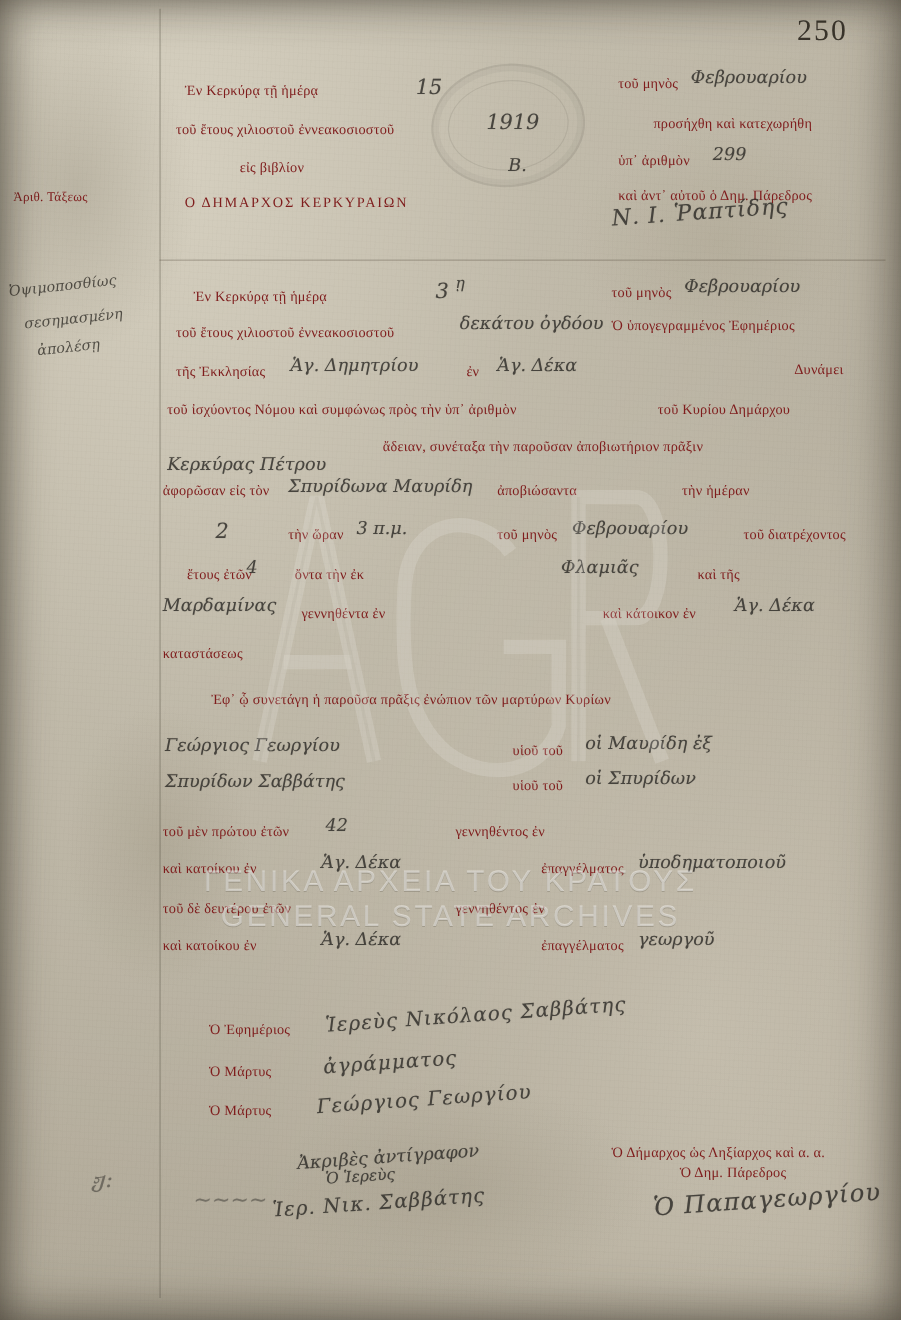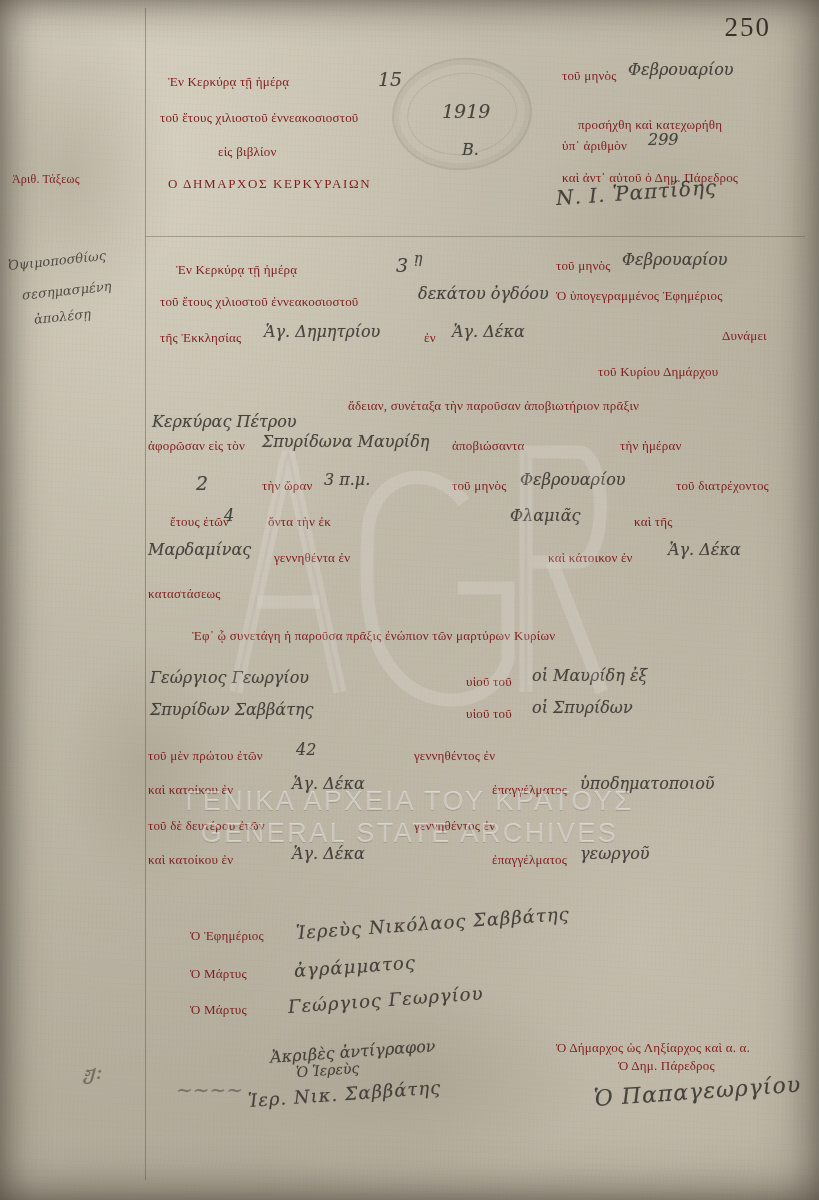--- a/index.html
+++ b/index.html
@@ -187,21 +187,21 @@
   <div class="sidenote" style="left:22px;top:282px;transform:rotate(-6deg);">σεσημασμένη</div>
   <div class="sidenote" style="left:34px;top:308px;transform:rotate(-6deg);">ἀπολέσῃ</div>
 
   <div class="printed mid" style="left:168px;top:74px;">Ἐν Κερκύρᾳ τῇ ἡμέρᾳ</div>
   <div class="hand lg" style="left:378px;top:68px;">15</div>
   <div class="printed mid" style="left:562px;top:68px;">τοῦ μηνὸς</div>
   <div class="hand md" style="left:628px;top:60px;">Φεβρουαρίου</div>
 
   <div class="printed mid" style="left:160px;top:110px;">τοῦ ἔτους χιλιοστοῦ ἐννεακοσιοστοῦ</div>
   <div class="hand lg" style="left:442px;top:100px;">1919</div>
-  <div class="printed mid" style="left:578px;top:104px;margin-top:13px;">προσήχθη καὶ κατεχωρήθη</div>
+  <div class="printed mid" style="left:594px;top:104px;">προσήχθη καὶ κατεχωρήθη</div>
 
   <div class="printed mid" style="left:218px;top:144px;">εἰς βιβλίον</div>
   <div class="hand md" style="left:462px;top:140px;">Β.</div>
   <div class="printed mid" style="left:562px;top:138px;">ὑπ᾽ ἀριθμὸν</div>
   <div class="hand md" style="left:648px;top:130px;">299</div>
 
   <div class="printed big" style="left:168px;top:176px;">Ο ΔΗΜΑΡΧΟΣ ΚΕΡΚΥΡΑΙΩΝ</div>
   <div class="printed mid" style="left:562px;top:170px;">καὶ ἀντ᾽ αὐτοῦ ὁ Δημ. Πάρεδρος</div>
   <div class="hand sig" style="left:556px;top:186px;">Ν. Ι. Ῥαπτίδης</div>
 
@@ -216,20 +216,21 @@
   <div class="printed mid" style="left:160px;top:294px;">τοῦ ἔτους χιλιοστοῦ ἐννεακοσιοστοῦ</div>
   <div class="hand md" style="left:418px;top:284px;">δεκάτου ὀγδόου</div>
   <div class="printed mid" style="left:556px;top:288px;">Ὁ ὑπογεγραμμένος Ἐφημέριος</div>
 
   <div class="printed mid" style="left:160px;top:330px;">τῆς Ἐκκλησίας</div>
   <div class="hand md" style="left:264px;top:322px;">Ἁγ. Δημητρίου</div>
   <div class="printed mid" style="left:424px;top:330px;">ἐν</div>
   <div class="hand md" style="left:452px;top:322px;">Ἁγ. Δέκα</div>
   <div class="printed mid" style="left:722px;top:328px;">Δυνάμει</div>
 
+  <div class="printed mid" style="left:152px;top:364px;">τοῦ ἰσχύοντος Νόμου καὶ συμφώνως πρὸς τὴν ὑπ᾽ ἀριθμὸν</div>
   <div class="printed mid" style="left:598px;top:364px;">τοῦ Κυρίου Δημάρχου</div>
 
   <div class="hand md" style="left:152px;top:412px;">Κερκύρας Πέτρου</div>
   <div class="printed mid" style="left:348px;top:398px;">ἄδειαν, συνέταξα τὴν παροῦσαν ἀποβιωτήριον πρᾶξιν</div>
 
   <div class="printed mid" style="left:148px;top:438px;">ἀφορῶσαν εἰς τὸν</div>
   <div class="hand md" style="left:262px;top:432px;">Σπυρίδωνα Μαυρίδη</div>
   <div class="printed mid" style="left:452px;top:438px;">ἀποβιώσαντα</div>
   <div class="printed mid" style="left:620px;top:438px;">τὴν ἡμέραν</div>
 

